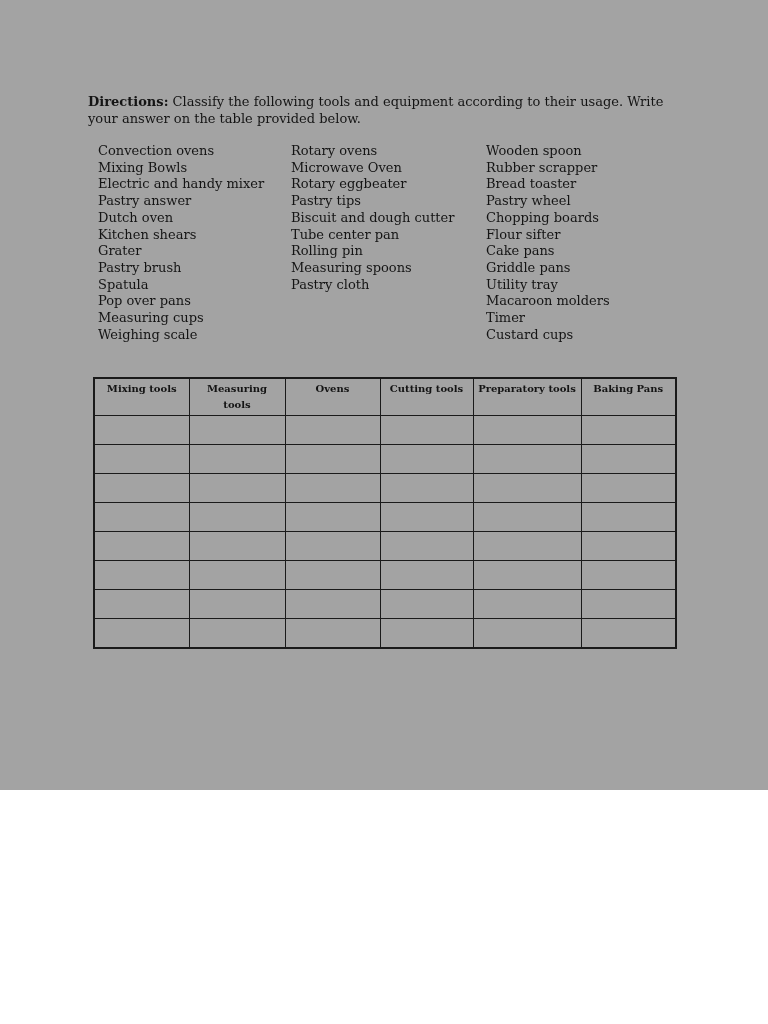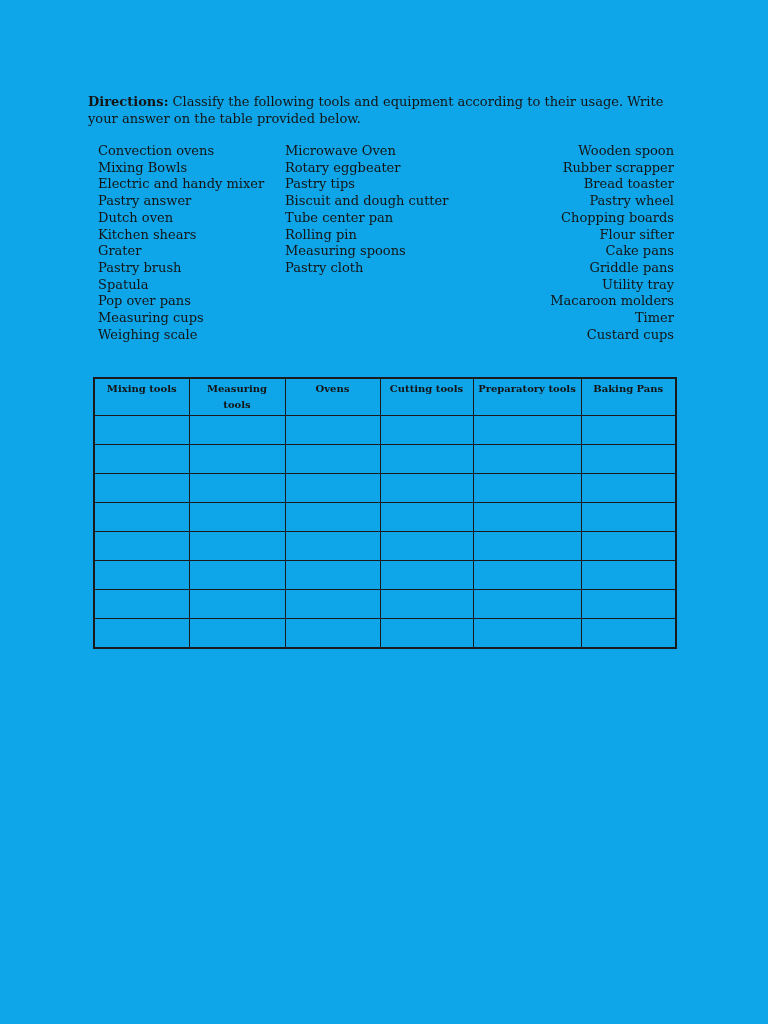--- a/index.html
+++ b/index.html
@@ -6,45 +6,46 @@
   html, body {
     width: 768px;
     height: 1024px;
     background: #ffffff;
     font-family: "DejaVu Serif", "Liberation Serif", serif;
     color: #141414;
   }
   .page {
     position: relative;
     width: 768px;
-    height: 1024px;
-    background: #0ea5e9;
+    height: 790px;
+    background: #a3a3a3;
     overflow: hidden;
   }
   .directions {
     position: absolute;
     left: 88px;
     top: 93px;
     width: 596px;
     font-size: 13px;
     line-height: 17px;
   }
   .directions b { font-weight: bold; }
   .word-bank {
     position: absolute;
     left: 98px;
     top: 143px;
     display: flex;
     font-size: 13px;
     line-height: 16.7px;
+    gap: 6px;
   }
   .word-col { white-space: nowrap; }
   .word-col-1 { width: 187px; }
   .word-col-2 { width: 189px; }
-  .word-col-3 { width: 200px; text-align: right; }
+  .word-col-3 { width: 200px; }
   .classification-table {
     position: absolute;
     left: 93px;
     top: 377px;
     border-collapse: collapse;
     table-layout: fixed;
     width: 582px;
     font-size: 10px;
   }
   .classification-table th,
@@ -86,20 +87,21 @@
         <div>Dutch oven</div>
         <div>Kitchen shears</div>
         <div>Grater</div>
         <div>Pastry brush</div>
         <div>Spatula</div>
         <div>Pop over pans</div>
         <div>Measuring cups</div>
         <div>Weighing scale</div>
       </div>
     <div class="word-col word-col-2">
+        <div>Rotary ovens</div>
         <div>Microwave Oven</div>
         <div>Rotary eggbeater</div>
         <div>Pastry tips</div>
         <div>Biscuit and dough cutter</div>
         <div>Tube center pan</div>
         <div>Rolling pin</div>
         <div>Measuring spoons</div>
         <div>Pastry cloth</div>
       </div>
     <div class="word-col word-col-3">

